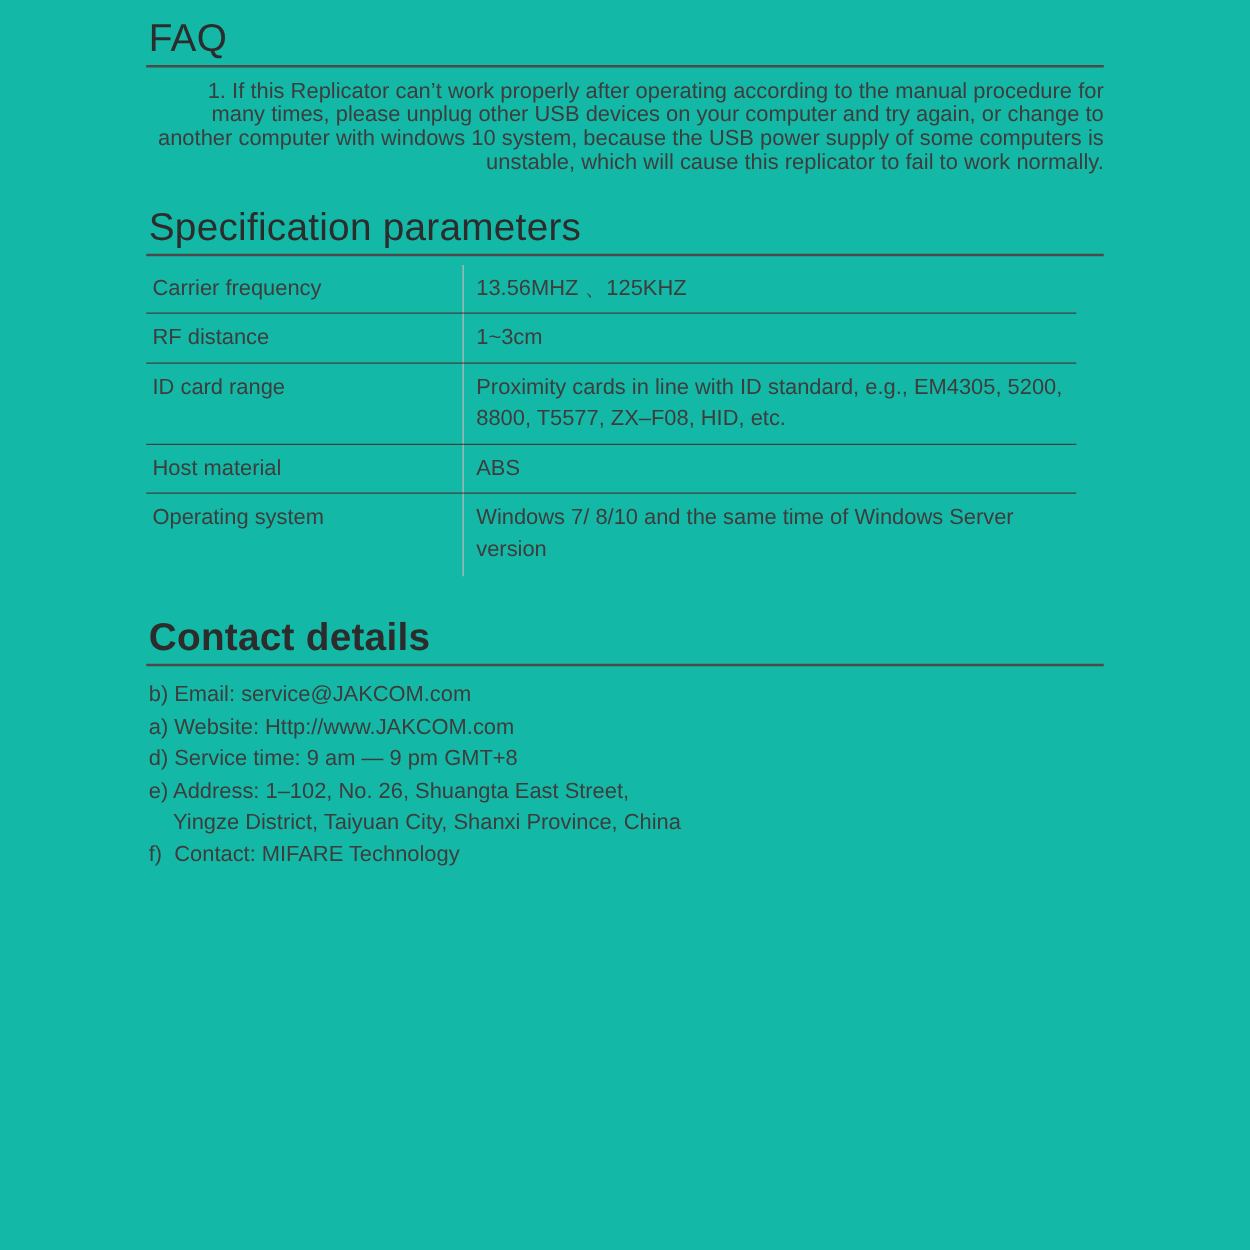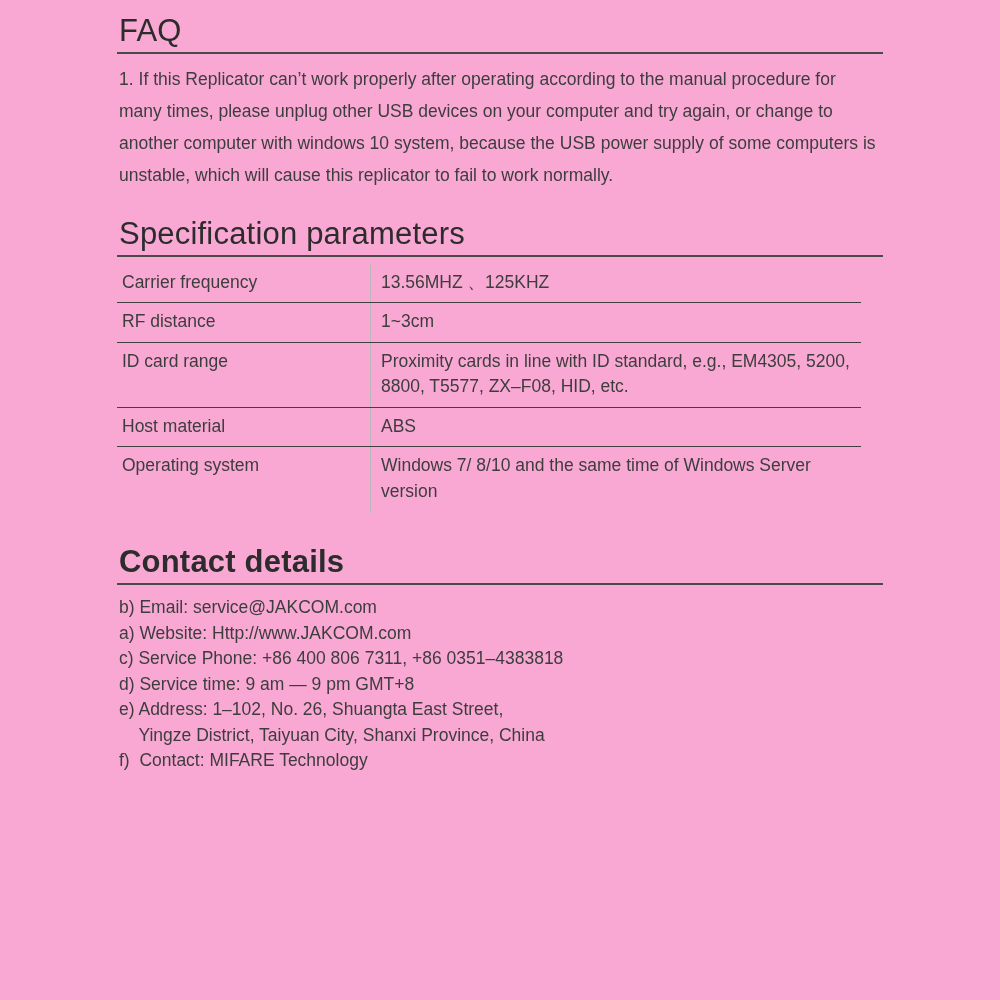--- a/index.html
+++ b/index.html
@@ -11,21 +11,21 @@
     width: 1000px;
     height: 1000px;
     font-family: "Liberation Sans", sans-serif;
     color: #3a3a3a;
     -webkit-font-smoothing: antialiased;
   }
   .page {
     position: relative;
     width: 1000px;
     height: 1000px;
-    background: #f9a8d4;
+    background: #14b8a6;
     box-sizing: border-box;
     padding: 0;
   }
   .content {
     position: absolute;
     left: 117px;
     top: 14px;
     width: 766px;
   }
 
@@ -45,26 +45,27 @@
     width: 766px;
     margin: 0 0 7px 0;
   }
 
   
   .faq-block {
     margin: 0;
   }
   .faq-para {
     font-size: 17.5px;
-    line-height: 32px;
+    line-height: 19px;
     color: #3d3d3d;
     margin: 0;
     padding: 2px 0 0 2px;
     width: 764px;
     letter-spacing: 0.02px;
+    text-align: right;
   }
 
   
   .spec-section {
     margin-top: 26px;
   }
   .spec-section .section-heading {
     padding-bottom: 4px;
   }
 
@@ -164,21 +165,20 @@
       </table>
     </section>
 
     <section class="contact-section">
       <h2 class="section-heading">Contact details</h2>
       <div class="heading-rule"></div>
 
       <ul class="contact-list">
         <li class="contact-item">b) Email: service@JAKCOM.com</li>
         <li class="contact-item">a) Website: Http://www.JAKCOM.com</li>
-        <li class="contact-item">c) Service Phone: +86 400 806 7311, +86 0351–4383818</li>
         <li class="contact-item">d) Service time: 9 am — 9 pm GMT+8</li>
         <li class="contact-item">e) Address: 1–102, No. 26, Shuangta East Street,
     Yingze District, Taiyuan City, Shanxi Province, China</li>
         <li class="contact-item">f)  Contact: MIFARE Technology</li>
       </ul>
     </section>
 
   </div>
 </div>
 

